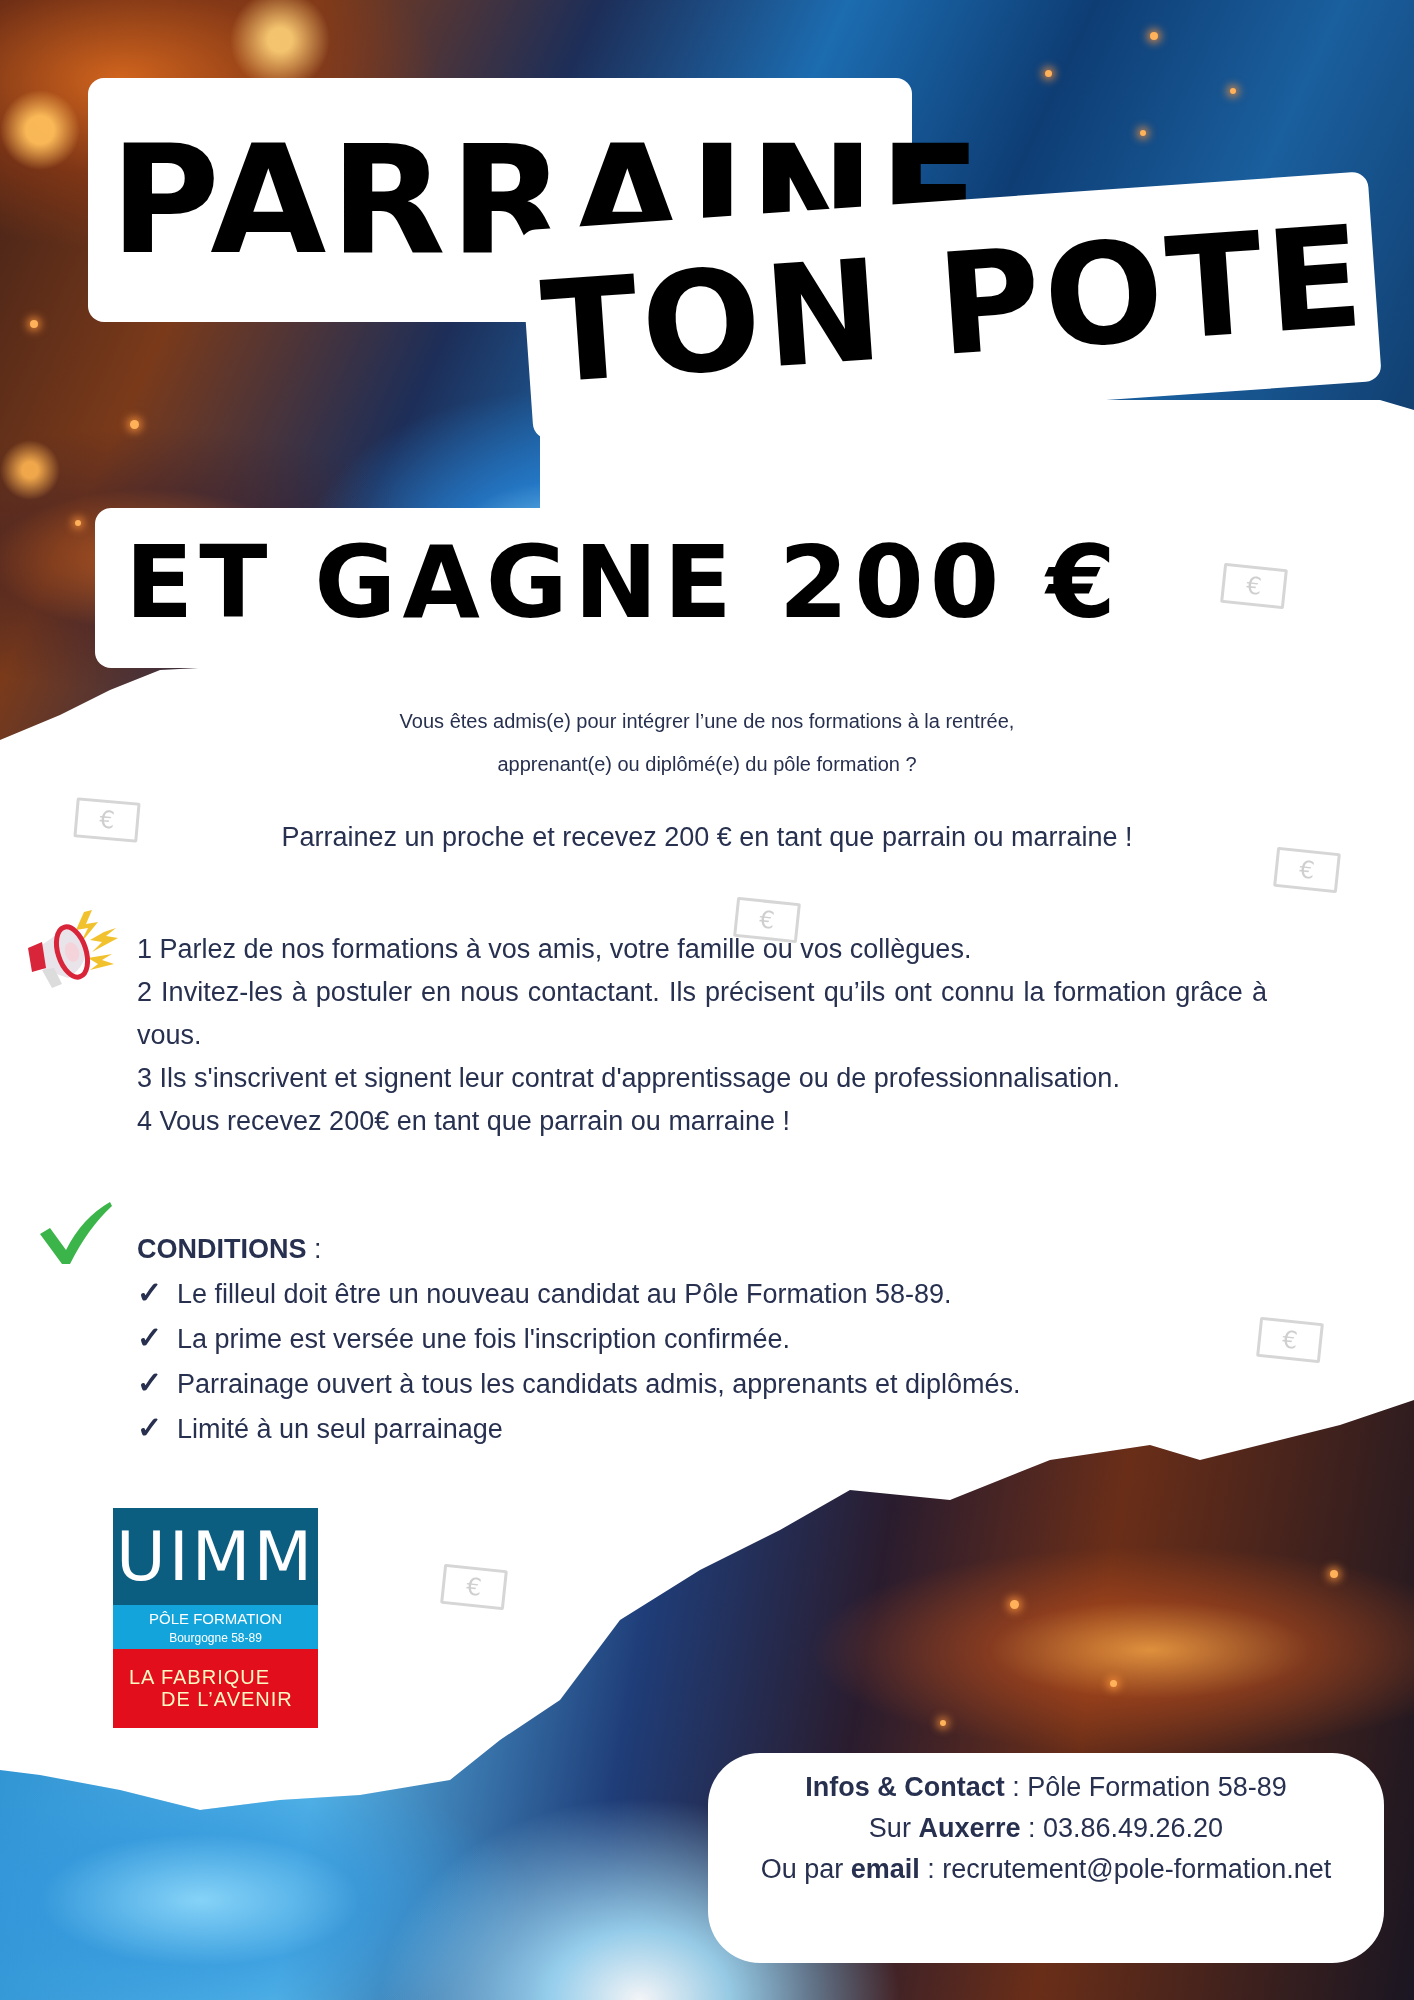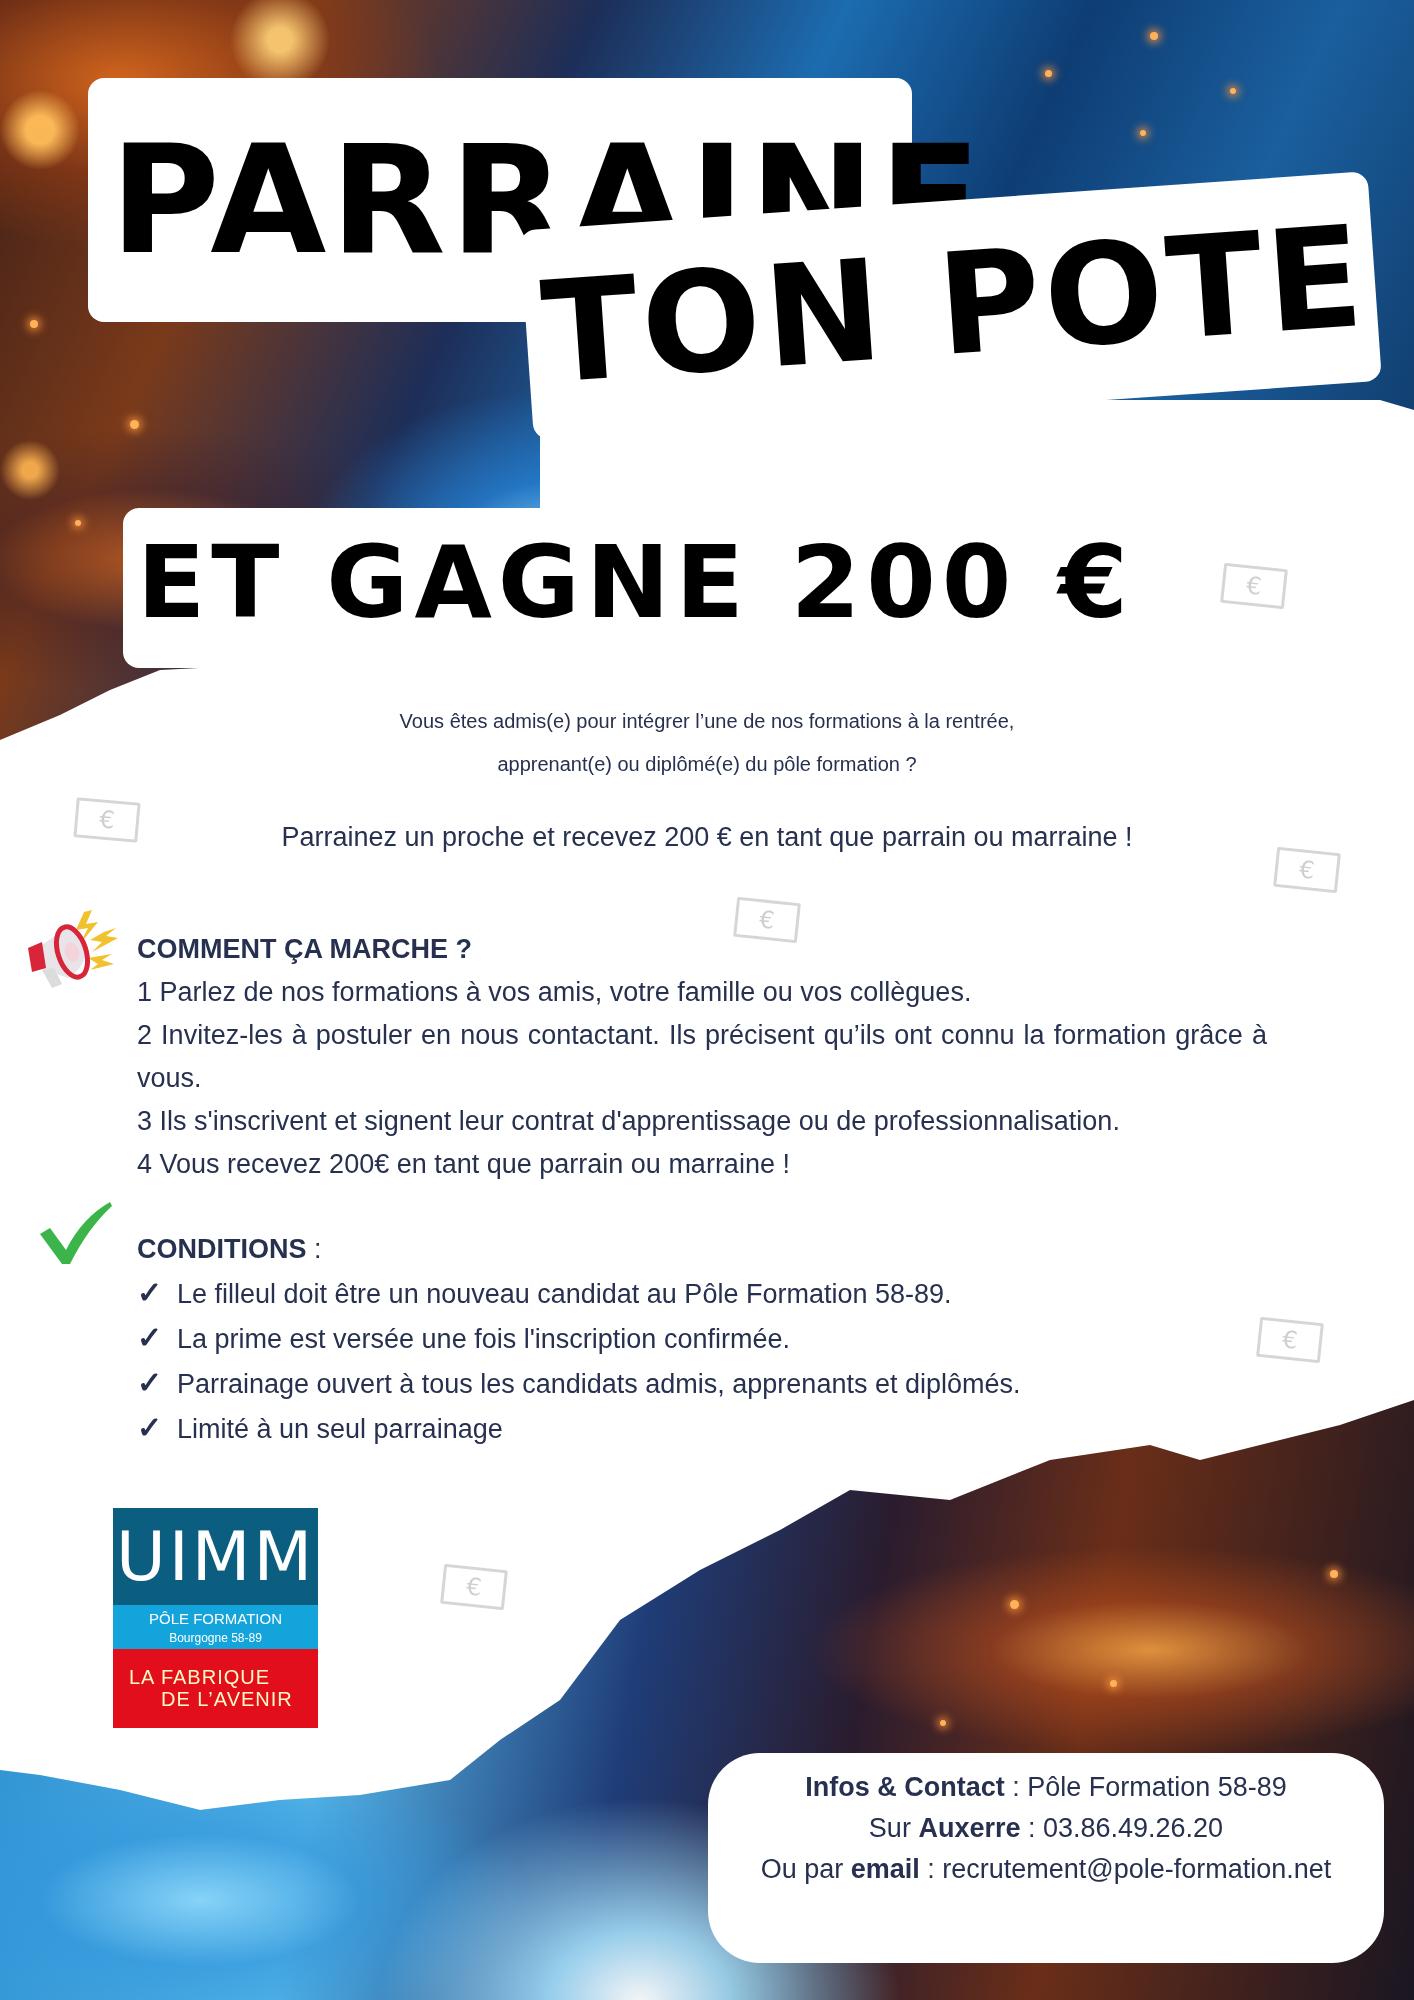--- a/index.html
+++ b/index.html
@@ -32,21 +32,21 @@
     }
 
     
     .title-box {
       position: absolute; background: #ffffff; border-radius: 16px;
       font-family: "DejaVu Sans", sans-serif; font-weight: bold; color: #000000;
       letter-spacing: 4px; white-space: nowrap;
     }
     .title-1 { left: 88px; top: 78px; width: 824px; height: 244px; font-size: 150px; line-height: 244px; padding-left: 22px; }
     .title-2 { left: 534px; top: 230px; width: 850px; height: 210px; font-size: 140px; line-height: 210px; padding-left: 16px; transform: rotate(-4deg); transform-origin: 0 100%; }
-    .title-3 { left: 95px; top: 508px; width: 900px; height: 160px; font-size: 100px; line-height: 150px; padding-left: 14px; letter-spacing: 6px; margin-left: 28px; }
+    .title-3 { left: 95px; top: 508px; width: 900px; height: 160px; font-size: 100px; line-height: 150px; padding-left: 30px; letter-spacing: 6px; }
 
     
     .bill {
       position: absolute; width: 64px; height: 40px; border: 3px solid #d6d6d6; border-radius: 2px;
       color: #cfcfcf; font-size: 24px; line-height: 34px; text-align: center; font-family: "DejaVu Sans", sans-serif;
     }
 
     
     .intro { position: absolute; left: 0; top: 700px; width: 1414px; text-align: center; }
     .intro-q { font-weight: normal; font-size: 20px; line-height: 43px; color: #27304f; }
@@ -121,21 +121,20 @@
   <polygon points="82,26 68,34 80,36 70,46 96,32 84,30 94,22" fill="#f2c12e"></polygon>
   <polygon points="78,50 66,52 76,58 68,64 92,58 80,54 90,48" fill="#f2c12e"></polygon>
   <path d="M10,46 L44,22 Q62,30 64,46 Q62,62 46,72 L12,60 Z" fill="#e8e4ea"></path>
   <ellipse cx="50" cy="46" rx="14" ry="26" fill="none" stroke="#d9253a" stroke-width="5" transform="rotate(-18 50 46)"></ellipse>
   <ellipse cx="50" cy="46" rx="7" ry="10" fill="#f4d4da" transform="rotate(-18 50 46)"></ellipse>
   <path d="M6,42 L20,36 L24,62 L10,66 Z" fill="#d9253a"></path>
   <path d="M20,64 L30,82 L40,78 L32,62 Z" fill="#dcdcdc"></path>
 </svg>
 
 <div class="section how">
-  <div class="heading">COMMENT ÇA MARCHE ?</div>
   <p>1 Parlez de nos formations à vos amis, votre famille ou vos collègues.</p>
   <p>2 Invitez-les à postuler en nous contactant. Ils précisent qu’ils ont connu la formation grâce à vous.</p>
   <p>3 Ils s'inscrivent et signent leur contrat d'apprentissage ou de professionnalisation.</p>
   <p>4 Vous recevez 200€ en tant que parrain ou marraine !</p>
 </div>
 
 <svg class="bigcheck" viewBox="0 0 80 70">
   <path d="M4,36 L14,30 L30,52 Q46,20 74,4 L76,8 Q52,30 34,66 L26,66 Z" fill="#3bb54a"></path>
 </svg>
 

